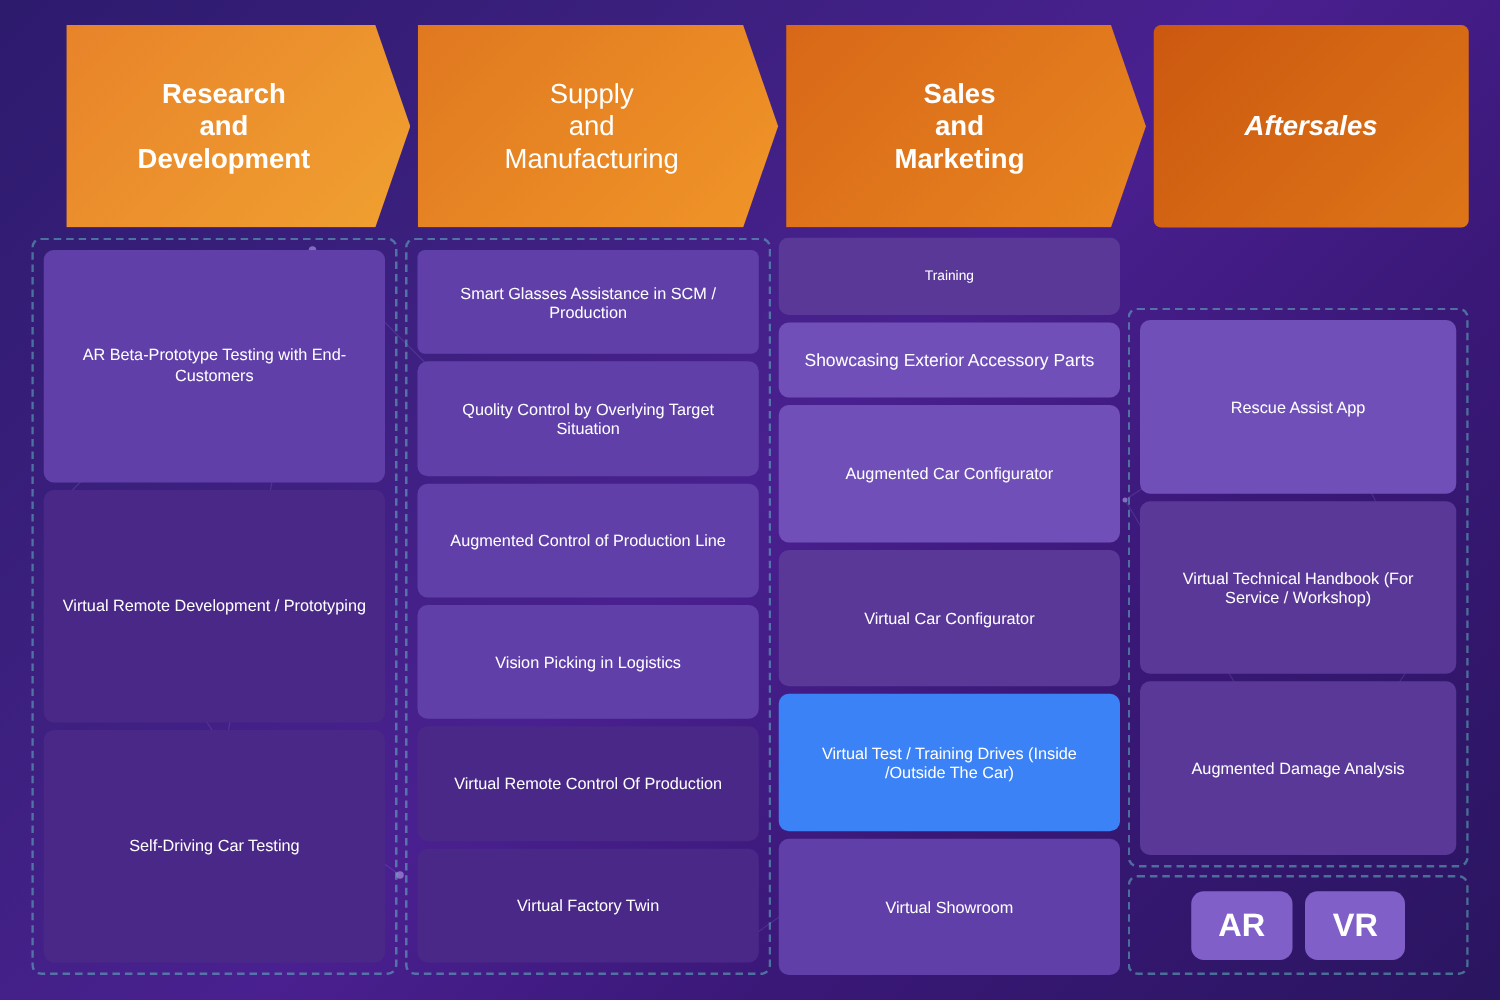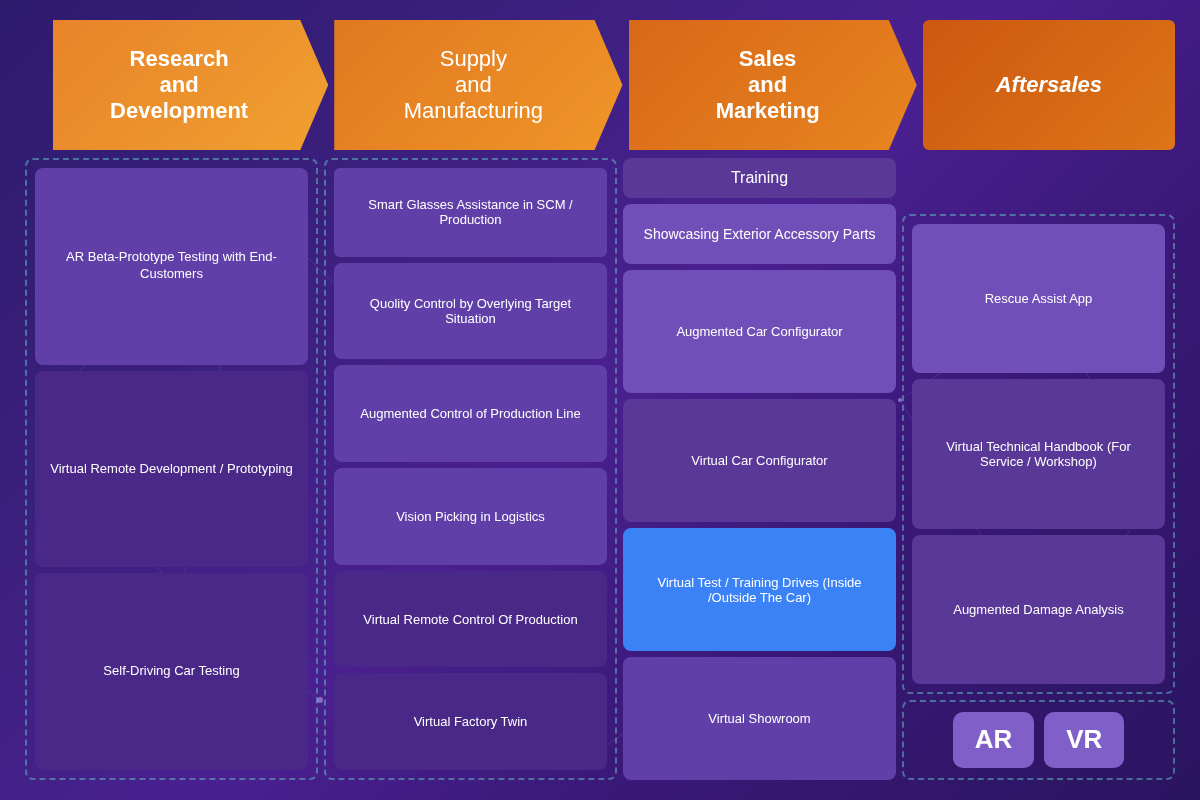--- a/index.html
+++ b/index.html
@@ -111,21 +111,21 @@
       <circle cx="600" cy="750" r="2"></circle>
       <circle cx="700" cy="680" r="2"></circle>
       <circle cx="750" cy="760" r="2"></circle>
       <circle cx="600" cy="420" r="2"></circle>
     </g>
   </svg>
 </div>
 
 <div style="position:absolute; top:20px; left:25px; right:25px; bottom:20px; display:flex; flex-direction:column; gap:8px;">
 
-  <div style="display:flex; gap:6px; height:130px;padding-left:28px;">
+  <div style="display:flex; gap:6px; height:162px;padding-left:28px;">
 
     <div class="arrow-header grad-1" style="flex:1; background:linear-gradient(135deg,#e8832a,#f0a030); clip-path:polygon(0 0, calc(100% - 28px) 0, 100% 50%, calc(100% - 28px) 100%, 0 100%); display:flex; align-items:center; justify-content:center; text-align:center; font-weight:bold; font-size:22px; color:white; padding:10px 38px 10px 15px;">
       <span style="white-space:pre-line;">Research<br>and<br>Development</span>
     </div>
 
     <div class="arrow-header grad-2" style="flex:1; background:linear-gradient(135deg,#e07820,#f09528); clip-path:polygon(0 0, calc(100% - 28px) 0, 100% 50%, calc(100% - 28px) 100%, 0 100%); display:flex; align-items:center; justify-content:center; text-align:center; font-weight:normal; font-size:22px; color:white; padding:10px 38px 10px 28px;">
       <span style="white-space:pre-line;">Supply<br>and<br>Manufacturing</span>
     </div>
 
     <div class="arrow-header grad-3" style="flex:1; background:linear-gradient(135deg,#d86818,#e88520); clip-path:polygon(0 0, calc(100% - 28px) 0, 100% 50%, calc(100% - 28px) 100%, 0 100%); display:flex; align-items:center; justify-content:center; text-align:center; font-weight:bold; font-size:22px; color:white; padding:10px 38px 10px 28px;">
@@ -179,21 +179,21 @@
       </div>
 
       <div style="background:#4a2888; border-radius:8px; padding:12px; text-align:center; font-size:13px; color:white; flex:1; display:flex; align-items:center; justify-content:center;">
         <span>Virtual Factory Twin</span>
       </div>
 
     </div>
 
     <div style="flex:1; display:flex; flex-direction:column; gap:6px;">
 
-      <div style="background:#5a3898; border-radius:8px; padding:14px; text-align:center; font-size:16px; color:white; display:flex; align-items:center; justify-content:center; height:40px;">
+      <div style="background:#5a3898; border-radius:8px; padding:14px; text-align:center; font-size:11px; color:white; display:flex; align-items:center; justify-content:center; height:62px;">
         <span>Training</span>
       </div>
 
       <div style="background:#7050b8; border-radius:8px; padding:14px; text-align:center; font-size:14px; color:white; display:flex; align-items:center; justify-content:center; height:60px;">
         <span>Showcasing Exterior Accessory Parts</span>
       </div>
 
       <div style="background:#7050b8; border-radius:8px; padding:12px; text-align:center; font-size:13px; color:white; flex:1; display:flex; align-items:center; justify-content:center;">
         <span>Augmented Car Configurator</span>
       </div>
@@ -225,21 +225,21 @@
         <div style="background:#5a3898; border-radius:8px; padding:12px; text-align:center; font-size:13px; color:white; flex:1; display:flex; align-items:center; justify-content:center;">
           <span>Virtual Technical Handbook (For Service / Workshop)</span>
         </div>
 
         <div style="background:#5a3898; border-radius:8px; padding:12px; text-align:center; font-size:13px; color:white; flex:1; display:flex; align-items:center; justify-content:center;">
           <span>Augmented Damage Analysis</span>
         </div>
 
       </div>
 
-      <div style="border:2px dashed rgba(100,200,200,0.5); border-radius:8px; padding:10px; display:flex; gap:10px; justify-content:center; height:80px;">
+      <div style="border:2px dashed rgba(100,200,200,0.5); border-radius:8px; padding:10px; display:flex; gap:10px; justify-content:center; align-items:center; height:80px;">
         <div style="background:#8060c8; border-radius:10px; padding:12px 22px; font-size:26px; font-weight:bold; color:white;">
           <span>AR</span>
         </div>
         <div style="background:#8060c8; border-radius:10px; padding:12px 22px; font-size:26px; font-weight:bold; color:white;">
           <span>VR</span>
         </div>
       </div>
 
     </div>
 

